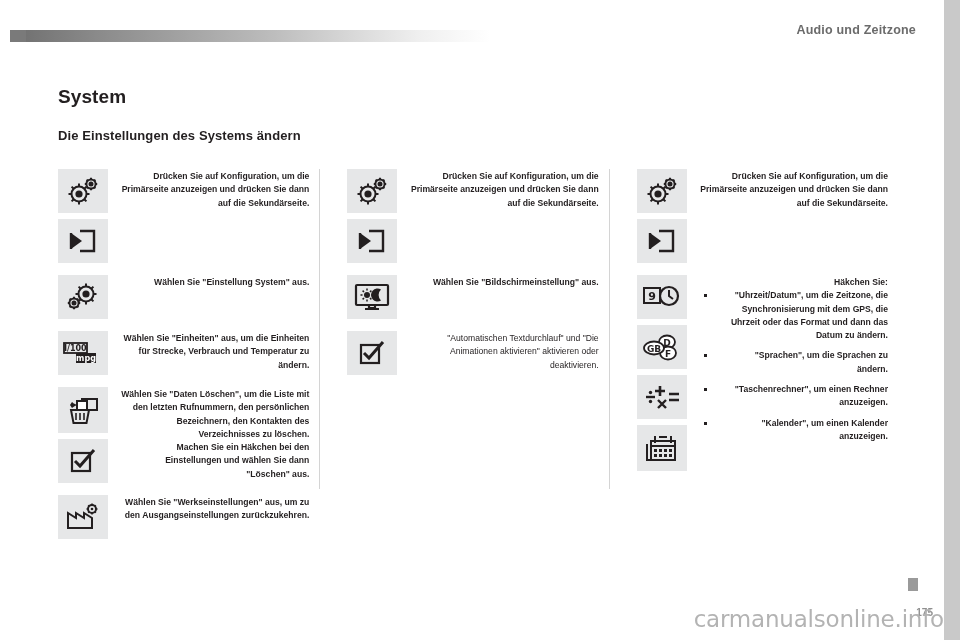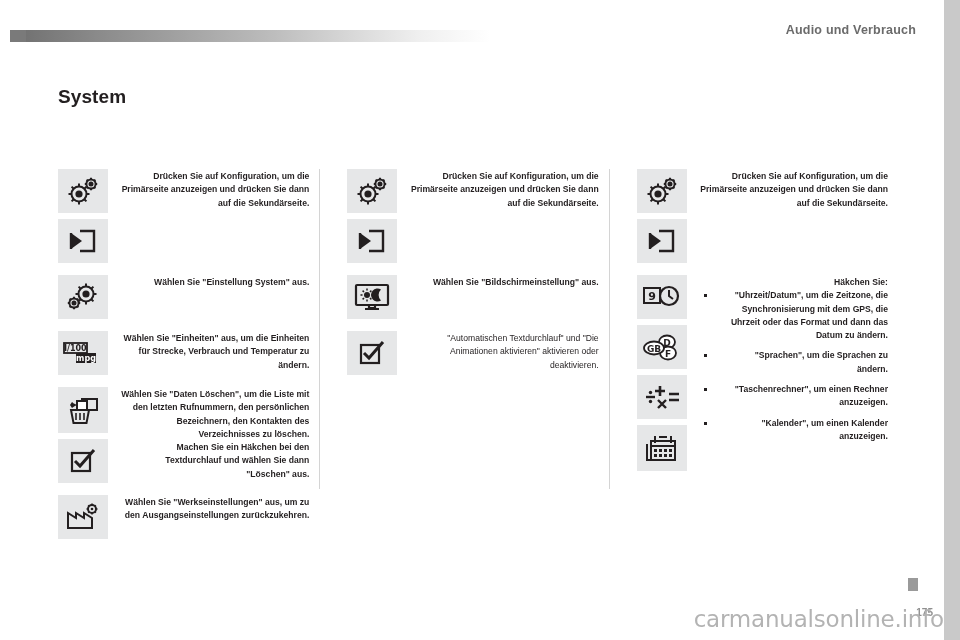--- a/index.html
+++ b/index.html
@@ -145,23 +145,24 @@
 </head>
 <body>
 
 <div class="page">
 
   <div class="right-band"></div>
 
   <div class="header-bar">
     <div class="tip"></div>
   </div>
-  <div class="header-title">Audio und Verbrauch</div>
+  <div class="header-title">Audio und Zeitzone</div>
 
   <div class="title">System</div>
+  <div class="subtitle">Die Einstellungen des Systems ändern</div>
 
   <div class="columns">
 
     <div class="col">
       <div class="col-sep"></div>
 
       <div class="block">
         <div class="iconcol">
           <div class="icon">
             <svg width="34" height="28" viewBox="0 0 34 28">
@@ -231,21 +232,21 @@
           </div>
           <div class="icon">
             <svg width="26" height="26" viewBox="0 0 26 26">
               <rect x="2" y="5" width="18" height="18" fill="none" stroke="#231f20" stroke-width="2.2"></rect>
               <path d="M5 13l5 5L24 2" fill="none" stroke="#231f20" stroke-width="3"></path>
             </svg>
           </div>
         </div>
         <div class="txt">
           <p>Wählen Sie "Daten Löschen", um die Liste mit den letzten Rufnummern, den persönlichen Bezeichnern, den Kontakten des Verzeichnisses zu löschen.</p>
-          <p>Machen Sie ein Häkchen bei den Textdurchlauf und wählen Sie dann "Löschen" aus.</p>
+          <p>Machen Sie ein Häkchen bei den Einstellungen und wählen Sie dann "Löschen" aus.</p>
         </div>
       </div>
 
       <div class="block">
         <div class="iconcol">
           <div class="icon">
             <svg width="36" height="30" viewBox="0 0 36 30">
               <path d="M3 26V11l8 5V11l8 5V11l8 5v10z" fill="none" stroke="#231f20" stroke-width="2"></path>
               <circle cx="27" cy="7" r="4" fill="none" stroke="#231f20" stroke-width="2"></circle>
               <circle cx="27" cy="7" r="1.3" fill="#231f20"></circle>

